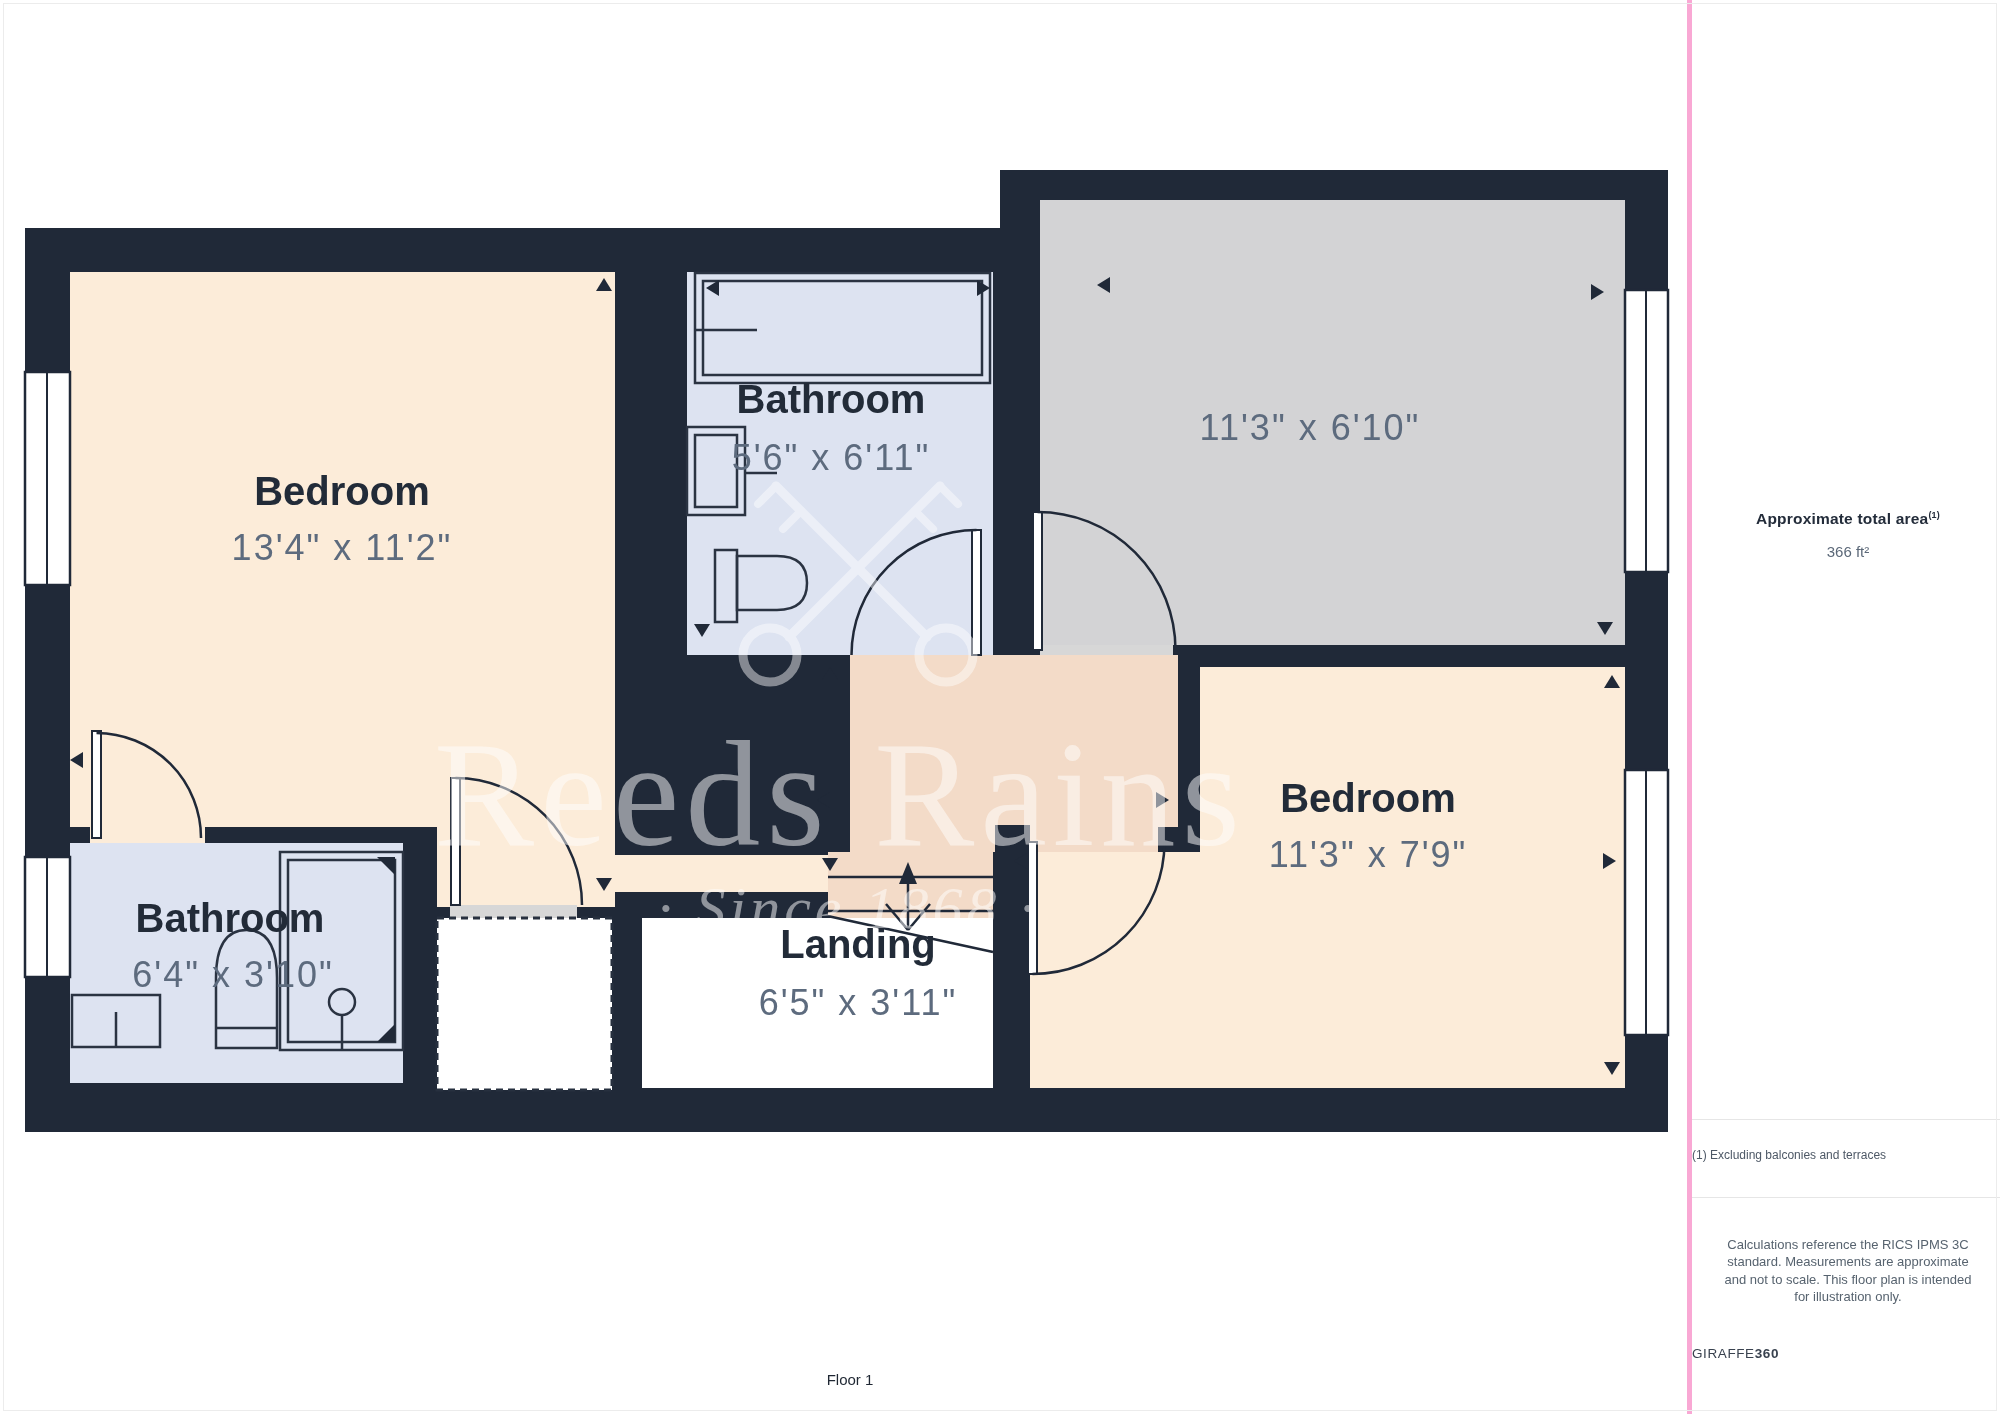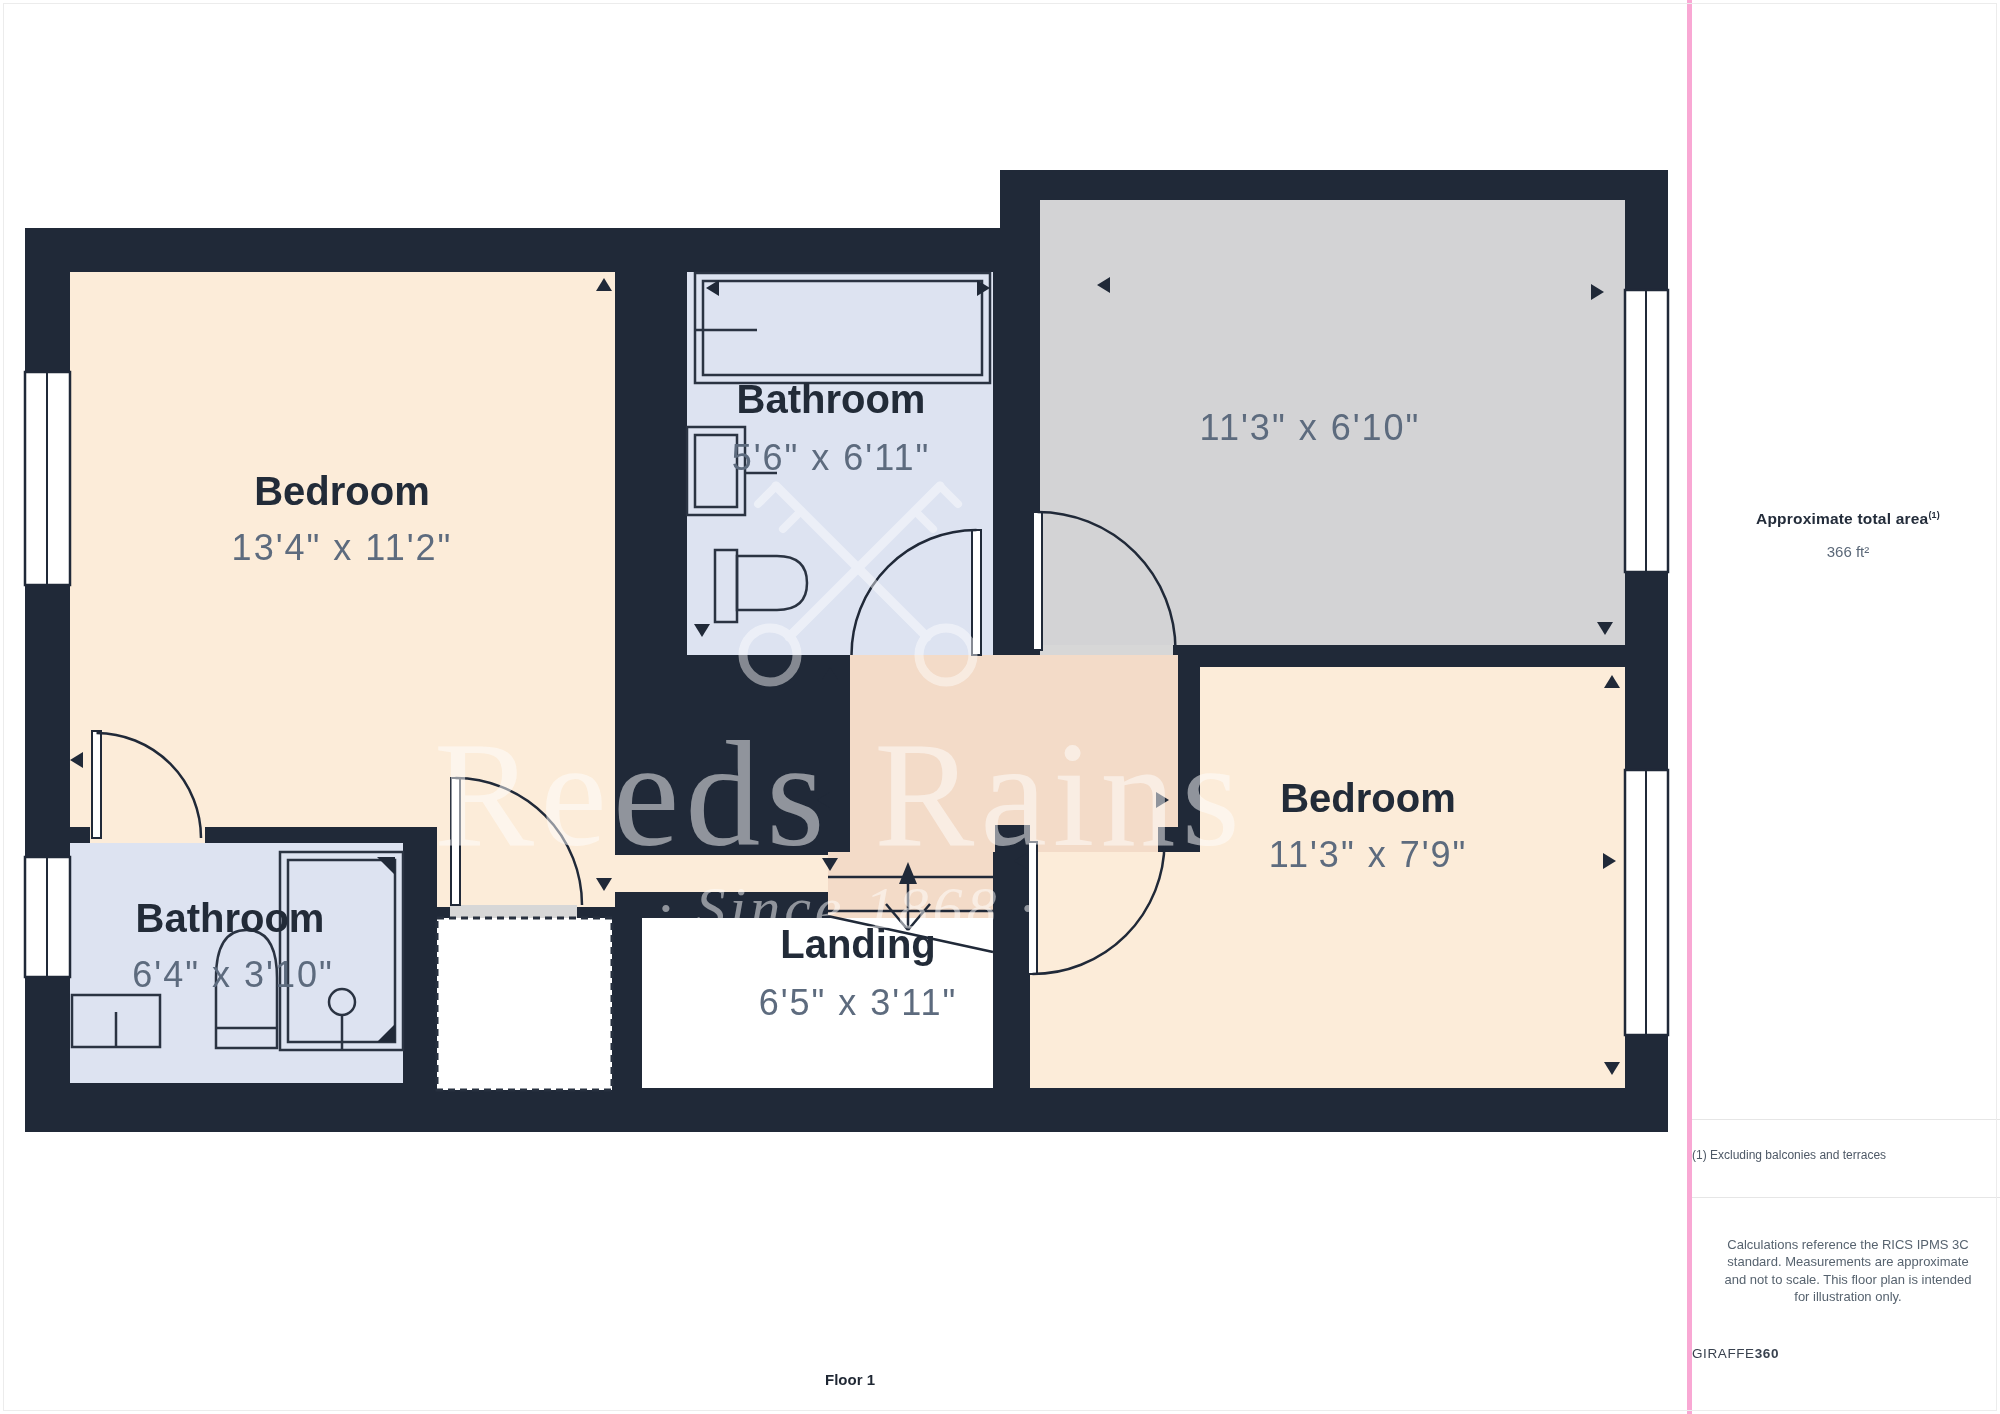--- a/index.html
+++ b/index.html
@@ -11,21 +11,21 @@
   .sb-divider{position:absolute;left:0;width:100%;height:0;border-top:1px solid #e6e6e6;}
   .sb-area{position:absolute;top:510px;left:0;width:100%;text-align:center;color:#232c3a;}
   .sb-area-title{font-size:15.5px;font-weight:bold;letter-spacing:.2px;}
   .sb-area-title sup{font-size:9px;}
   .sb-area-value{margin-top:15px;font-size:15px;color:#5b6878;}
   .sb-footnote{position:absolute;top:1148px;left:0;width:100%;text-align:left;font-size:12px;color:#4d5866;}
   .sb-disclaimer{position:absolute;top:1236px;left:31px;width:250px;text-align:center;font-size:13px;line-height:1.33;color:#57636f;}
   .sb-brand{position:absolute;top:1346px;left:0;width:100%;text-align:left;font-size:13.5px;letter-spacing:.6px;color:#39424f;}
   .sb-brand b{font-weight:bold;}
   .floor-label{position:absolute;left:760px;top:1371px;width:180px;text-align:center;
-               font-size:15px;font-weight:bold;color:#1f2733;}
+               font-size:15px;font-weight:normal;color:#1f2733;}
   
   .fixture{fill:none;stroke:#2a3342;stroke-width:2.5px;}
   .doorleaf{fill:#ffffff;stroke:#202938;stroke-width:2px;}
   .doorarc{fill:none;stroke:#202938;stroke-width:2.5px;}
   .stairline{fill:none;stroke:#202938;stroke-width:2.5px;}
   .winline{stroke:#202938;stroke-width:2px;}
   .window{fill:#ffffff;stroke:#202938;stroke-width:2.5px;}
   .marker{fill:#202938;}
   .room-name{font-family:"Liberation Sans",sans-serif;font-size:40px;font-weight:bold;fill:#222b38;text-anchor:middle;}
   .room-dims{font-family:"Liberation Sans",sans-serif;font-size:36px;fill:#5d6b7e;text-anchor:middle;letter-spacing:2px;}

